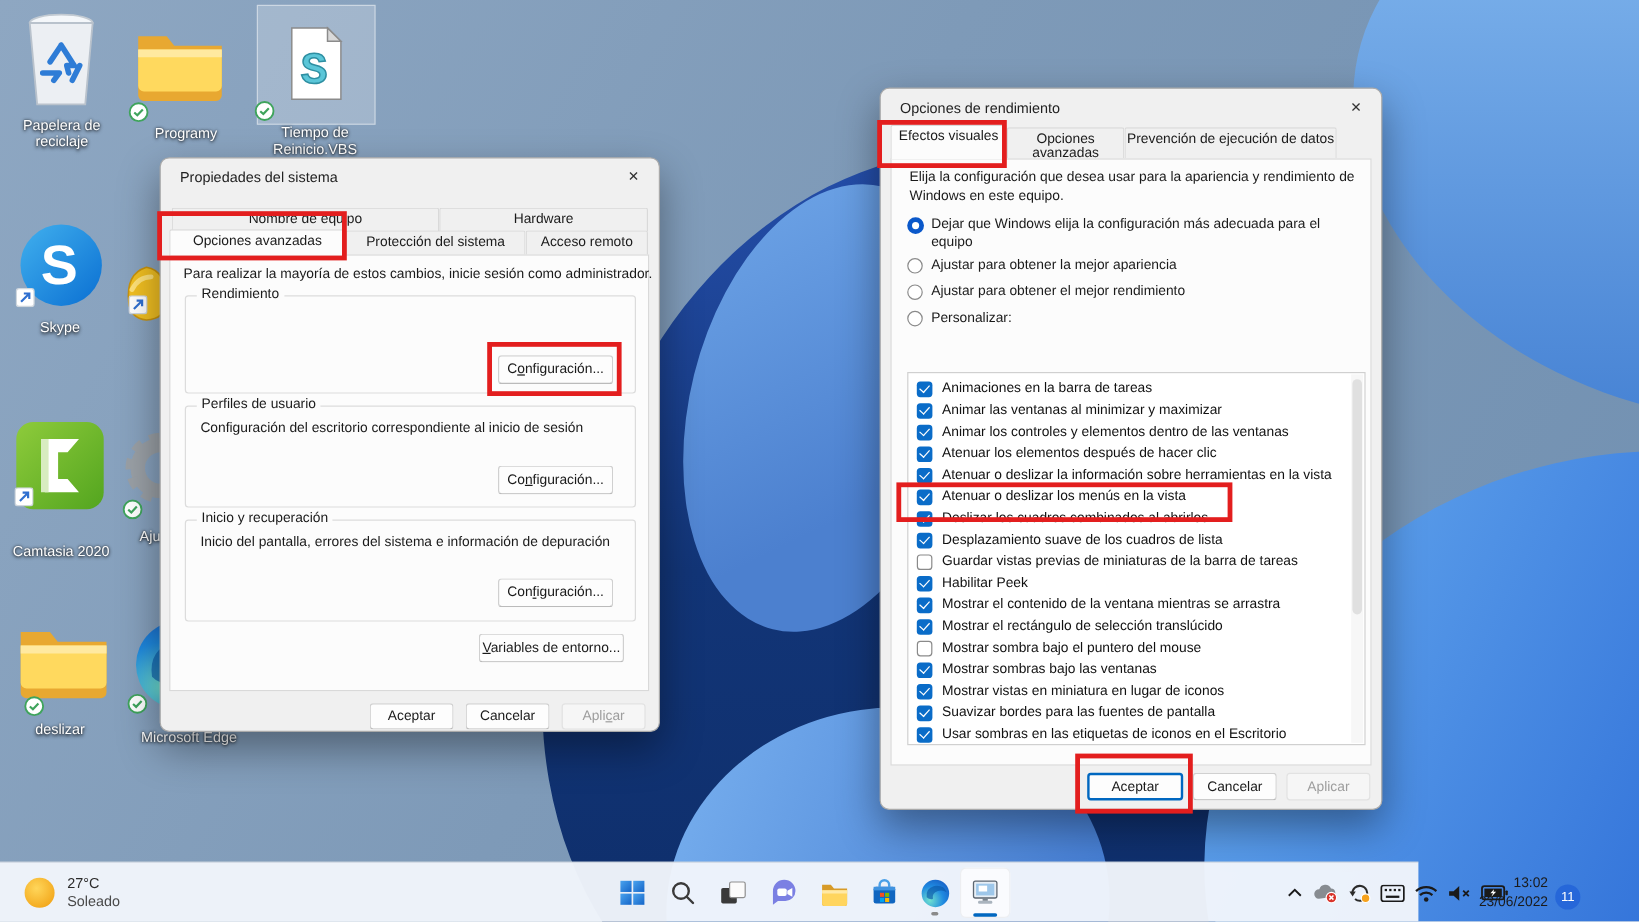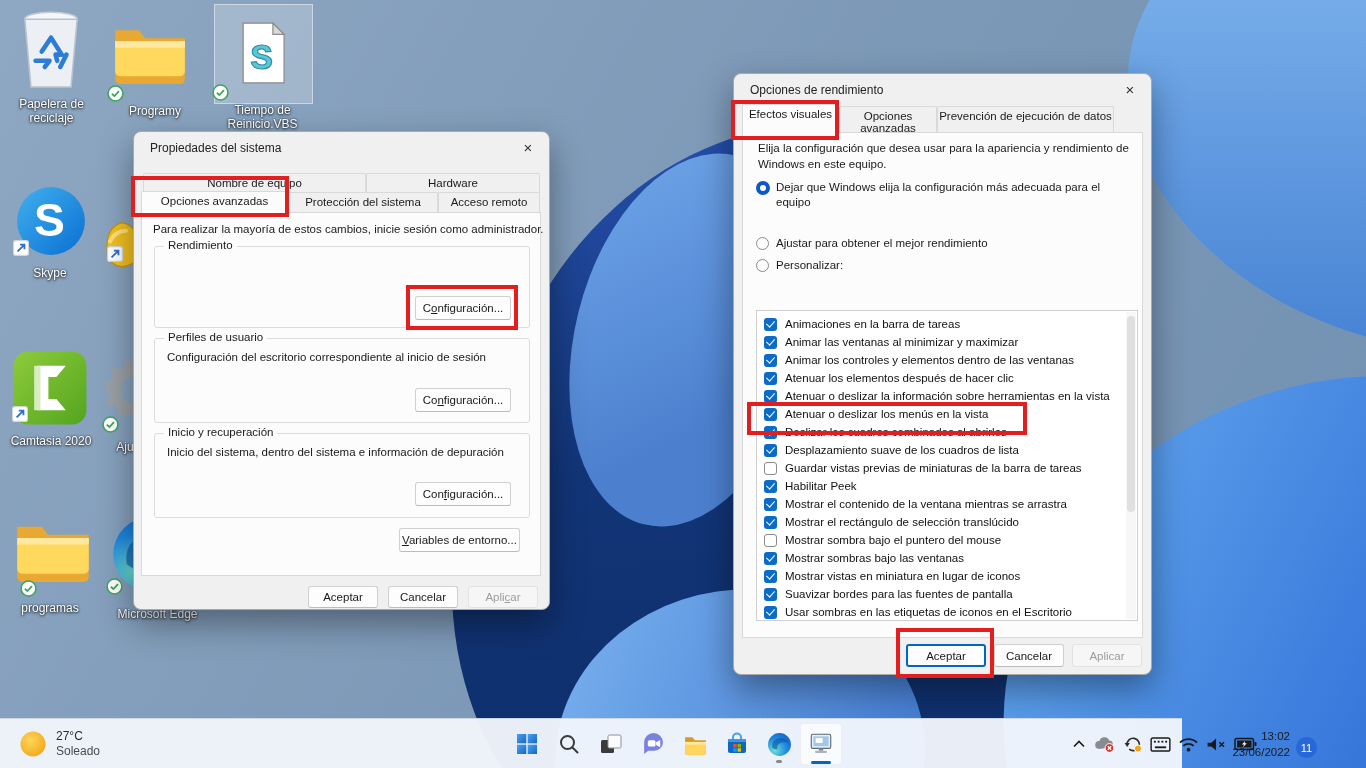--- a/index.html
+++ b/index.html
@@ -172,21 +172,21 @@
       <path d="M16 10 h18 l-6 7 h-5 v14 h5 l6 7 h-18 z" fill="#fff"></path>
       <path d="M16 10 v28" stroke="#d8ecc0" stroke-width="4"></path>
     </svg>
   </div>
   <div class="dicon" style="left:12px;top:406px;">
     <svg width="16" height="16" viewBox="0 0 14 14">
         <rect x="0.5" y="0.5" width="13" height="13" rx="2" fill="#fff" stroke="#cfd6dd"></rect>
         <path d="M4 10 L10 4 M6 4 h4 v4" fill="none" stroke="#2f6fd0" stroke-width="1.6"></path>
       </svg>
   </div>
-  <div class="dlabel" style="left:2px;top:434px;width:98px;">Camtasia 2020</div>
+  <div class="dlabel" style="left:2px;top:452px;width:98px;">Camtasia 2020</div>
 
   <div class="dicon" style="left:104px;top:358px;">
     <svg width="60" height="64" viewBox="0 0 50 52">
       <circle cx="25" cy="26" r="16" fill="none" stroke="#9aa0a6" stroke-width="10"></circle>
       <circle cx="25" cy="26" r="21" fill="none" stroke="#9aa0a6" stroke-width="7" stroke-dasharray="7 6"></circle>
     </svg>
   </div>
   <div class="dicon" style="left:102px;top:416px;">
     <svg width="17" height="17" viewBox="0 0 16 16">
         <circle cx="8" cy="8" r="7" fill="#fff" stroke="#3fa45c" stroke-width="1.5"></circle>
@@ -201,21 +201,21 @@
       <path d="M2 12 h44 v19 a3 3 0 0 1 -3 3 H5 a3 3 0 0 1 -3 -3 z" fill="#ffd95e"></path>
       <path d="M2 12 h44 v4 H2 z" fill="#ffe9a0"></path>
     </svg>
   </div>
   <div class="dicon" style="left:20px;top:580px;">
     <svg width="17" height="17" viewBox="0 0 16 16">
         <circle cx="8" cy="8" r="7" fill="#fff" stroke="#3fa45c" stroke-width="1.5"></circle>
         <polyline points="4.6,8.2 7,10.4 11.3,5.8" fill="none" stroke="#3fa45c" stroke-width="1.7"></polyline>
       </svg>
   </div>
-  <div class="dlabel" style="left:2px;top:601px;width:96px;">programas</div>
+  <div class="dlabel" style="left:2px;top:601px;width:96px;">deslizar</div>
 
   <div class="dicon" style="left:110px;top:514px;">
     <svg width="80" height="80" viewBox="0 0 48 48">
       <defs>
           <radialGradient id="edg" cx="0.3" cy="0.75" r="1">
             <stop offset="0" stop-color="#6fe0cf"></stop>
             <stop offset="0.5" stop-color="#1f8ae0"></stop>
             <stop offset="1" stop-color="#1650bc"></stop>
           </radialGradient>
         </defs>
@@ -253,21 +253,21 @@
     <button class="btn" style="left:281px;top:164px;width:96px;height:24px;z-index:2;"><span>C</span><span class="u">o</span><span>nfiguración...</span></button>
 
     <div class="groupbox" style="left:20px;top:206px;width:374px;height:83px;z-index:2;">
       <span class="legend">Perfiles de usuario</span>
       <div class="gdesc" style="width:352px;">Configuración del escritorio correspondiente al inicio de sesión</div>
     </div>
     <button class="btn" style="left:281px;top:256px;width:96px;height:24px;z-index:2;"><span>Co</span><span class="u">n</span><span>figuración...</span></button>
 
     <div class="groupbox" style="left:20px;top:301px;width:374px;height:83px;z-index:2;">
       <span class="legend">Inicio y recuperación</span>
-      <div class="gdesc" style="width:360px;">Inicio del sistema, dentro del sistema e información de depuración</div>
+      <div class="gdesc" style="width:360px;">Inicio del pantalla, errores del sistema e información de depuración</div>
     </div>
     <button class="btn" style="left:281px;top:350px;width:96px;height:24px;z-index:2;"><span>Con</span><span class="u">f</span><span>iguración...</span></button>
 
     <button class="btn" style="left:265px;top:396px;width:121px;height:24px;z-index:2;"><span></span><span class="u">V</span><span>ariables de entorno...</span></button>
 
     <button class="btn" style="left:174px;top:454px;width:70px;height:22px;">Aceptar</button>
     <button class="btn" style="left:254px;top:454px;width:70px;height:22px;">Cancelar</button>
     <button class="btn disabled" style="left:334px;top:454px;width:70px;height:22px;"><span>Apli</span><span class="u">c</span><span>ar</span></button>
   </div>
 
@@ -279,20 +279,24 @@
     <div class="tab active" style="left:8px;top:30px;width:97px;height:29px;">Efectos visuales</div>
     <div class="tab" style="left:105px;top:32px;width:98px;height:26px;">Opciones avanzadas</div>
     <div class="tab" style="left:203px;top:32px;width:177px;height:26px;">Prevención de ejecución de datos</div>
     <div class="tabpage" style="left:8px;top:58px;width:401px;height:506px;"></div>
 
     <div style="position:absolute;left:24px;top:66px;width:376px;line-height:16px;z-index:2;">Elija la configuración que desea usar para la apariencia y rendimiento de Windows en este equipo.</div>
 
     <div class="radio-row" style="top:106px;z-index:2;">
       <span class="radio sel"></span>
       <span class="radio-label">Dejar que Windows elija la configuración más adecuada para el equipo</span>
+    </div>
+    <div class="radio-row" style="top:140px;z-index:2;">
+      <span class="radio"></span>
+      <span class="radio-label">Ajustar para obtener la mejor apariencia</span>
     </div>
     <div class="radio-row" style="top:162px;z-index:2;">
       <span class="radio"></span>
       <span class="radio-label">Ajustar para obtener el mejor rendimiento</span>
     </div>
     <div class="radio-row" style="top:184px;z-index:2;">
       <span class="radio"></span>
       <span class="radio-label">Personalizar:</span>
     </div>
 

